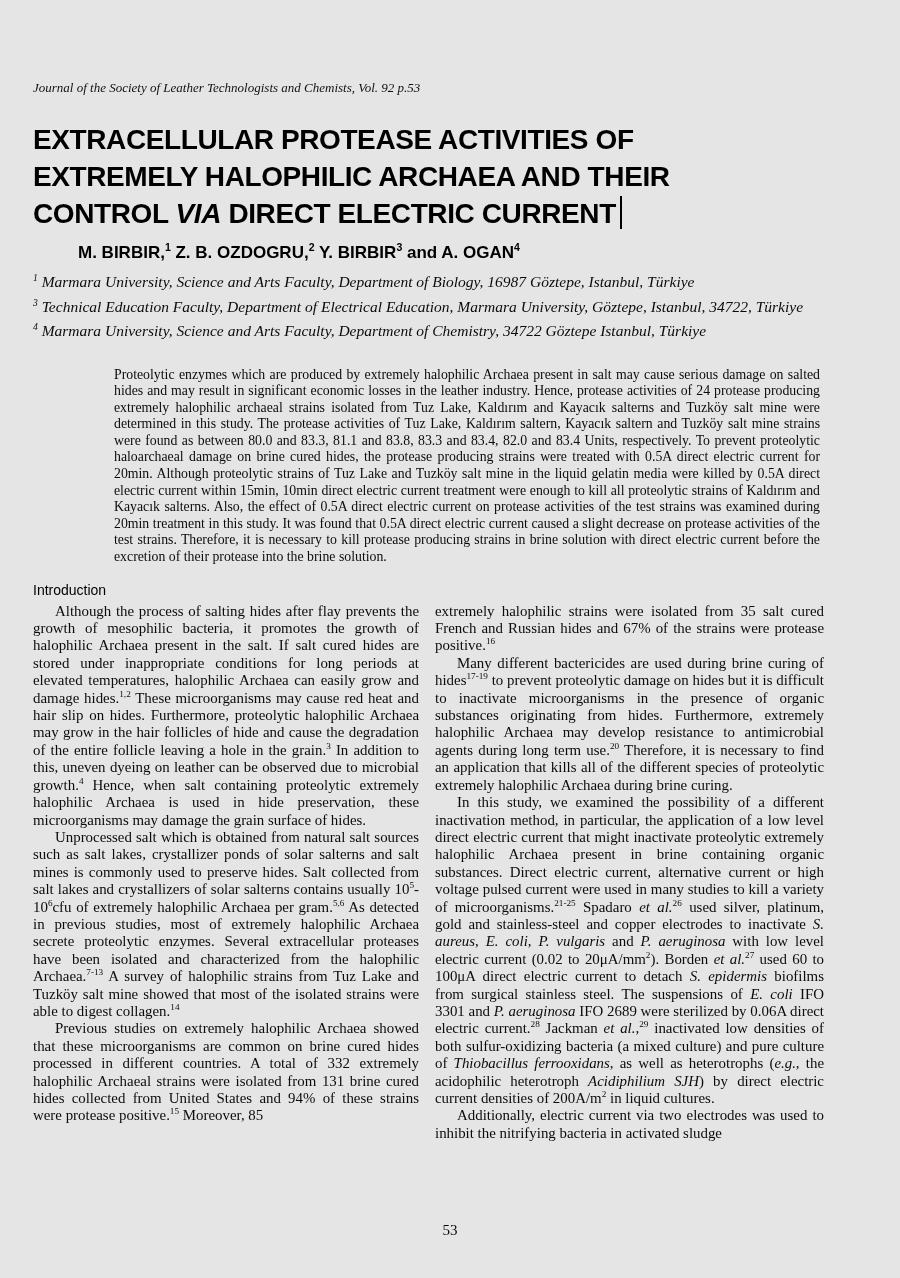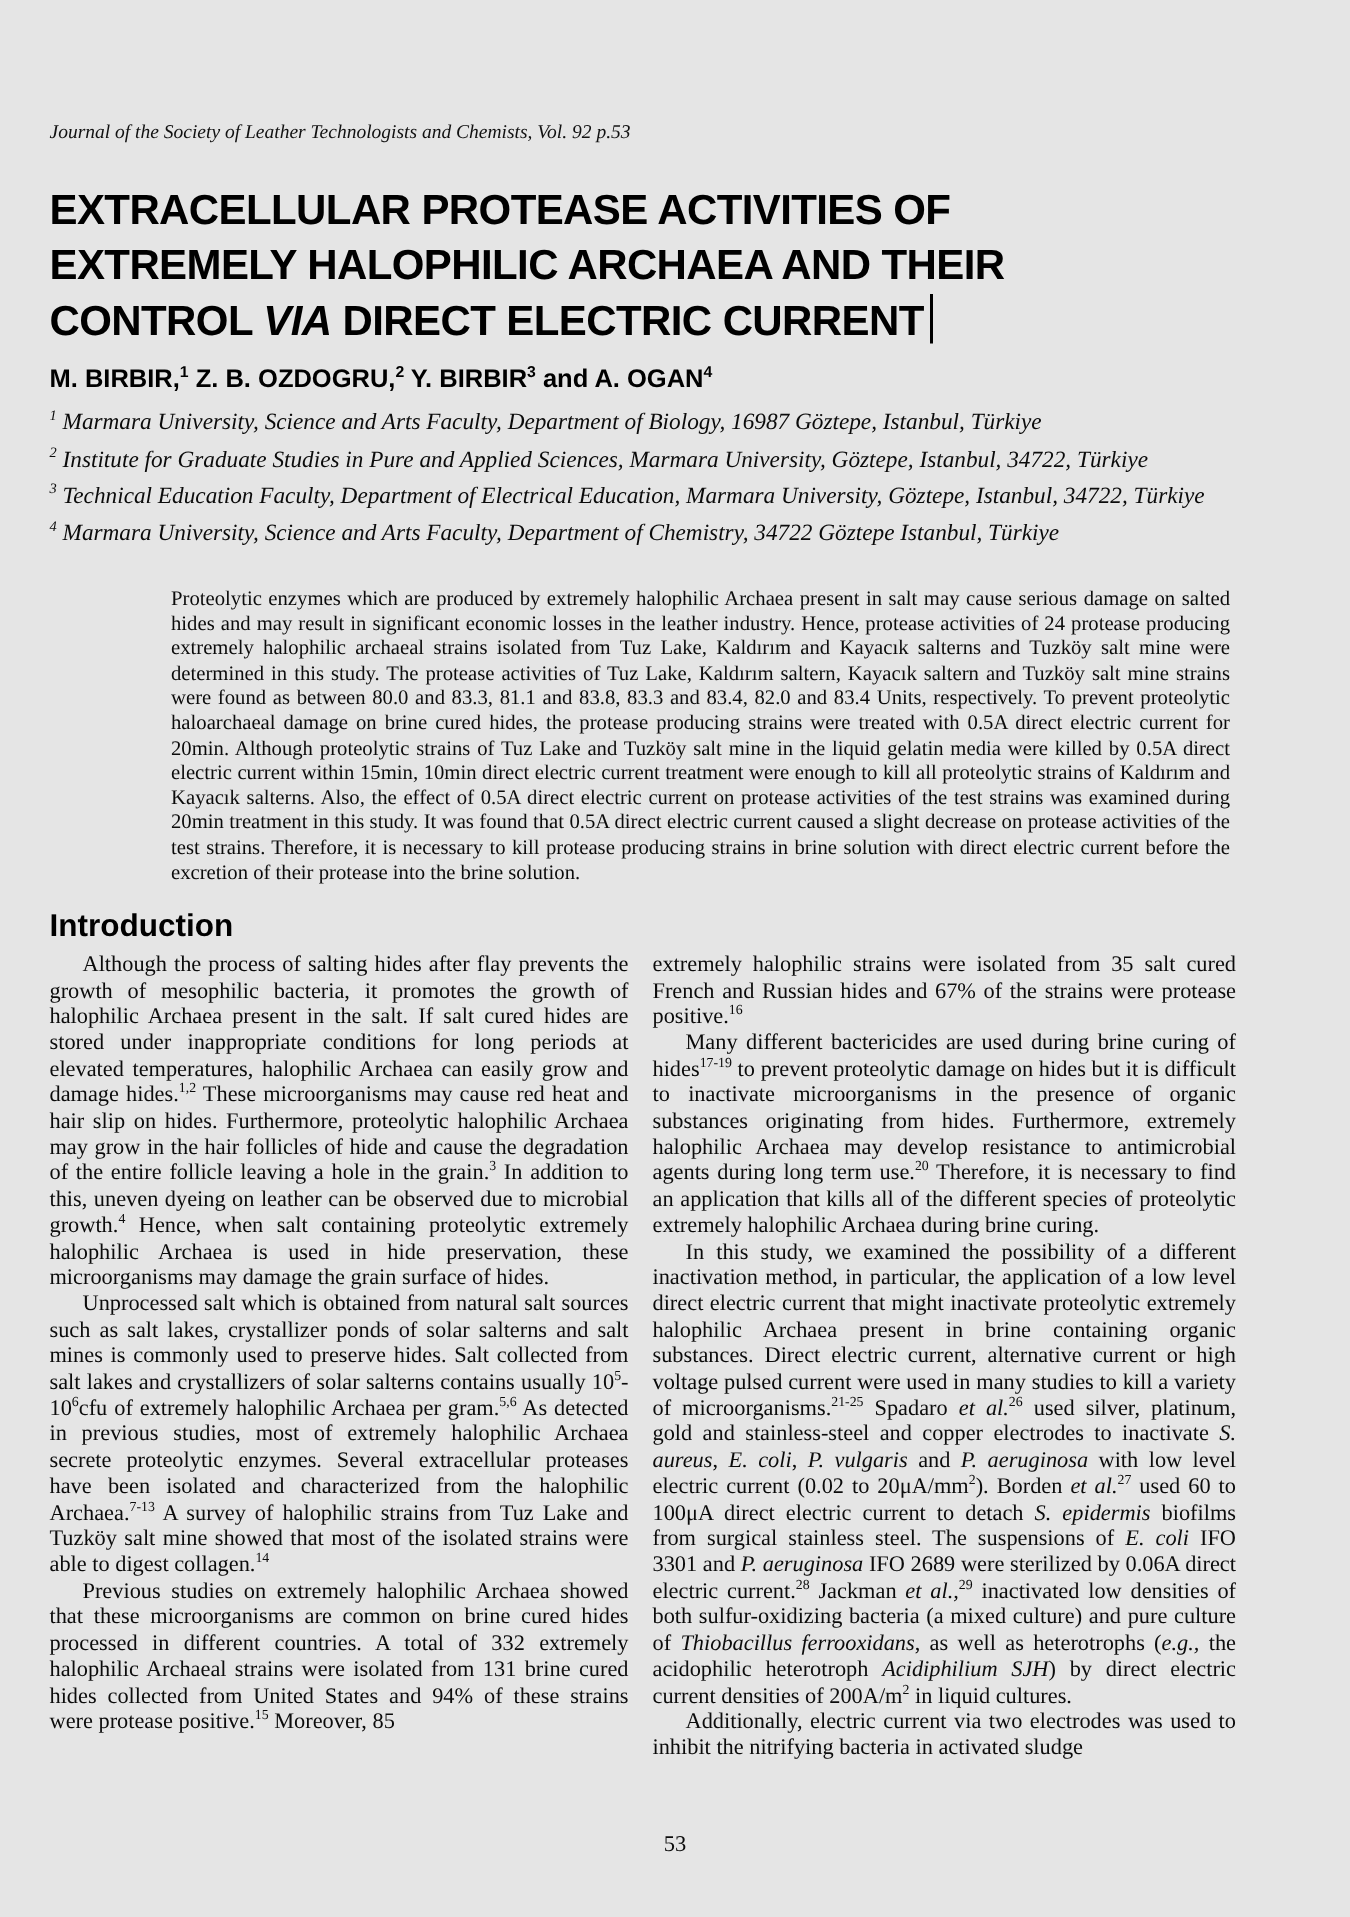--- a/index.html
+++ b/index.html
@@ -35,20 +35,21 @@
     background: #000;
     vertical-align: -0.2em;
     margin-left: 4px;
   }
   .authors {
     font-family: "Liberation Sans", sans-serif;
     font-weight: bold;
     font-size: 17px;
     color: #000;
     margin-top: 11px;
+    margin-left: 45px;
   }
   .affiliations {
     margin-top: 7px;
     font-style: italic;
     font-size: 15.5px;
     line-height: 24.5px;
     color: #0b0b0b;
   }
   .affiliations p { margin: 0; }
   .summary-section {
@@ -62,22 +63,22 @@
     line-height: 16.6px;
   }
   .summary-body {
     margin: 16px;
     font-size: 13.8px;
     line-height: 16.6px;
     text-align: justify;
   }
   .intro-heading {
     font-family: "Liberation Sans", sans-serif;
-    font-weight: bold;
-    font-size: 21px;
+    font-weight: normal;
+    font-size: 14px;
     color: #000;
     margin: 11px 0 5px 0;
   }
   .columns {
     display: flex;
     gap: 16px;
   }
   .col {
     font-size: 14.9px;
     line-height: 17.4px;
@@ -109,21 +110,20 @@
 <div class="page">
 
   <div class="journal-header">Journal of the Society of Leather Technologists and Chemists, Vol. 92 p.53</div>
 
   <h1 class="title"><span>EXTRACELLULAR PROTEASE ACTIVITIES OF</span><br><span>EXTREMELY HALOPHILIC ARCHAEA AND THEIR</span><br><span>CONTROL </span><span class="i">VIA</span><span> DIRECT ELECTRIC CURRENT</span><span class="caret"></span></h1>
 
   <div class="authors"><span>M. BIRBIR,</span><span class="sup">1</span><span> Z. B. OZDOGRU,</span><span class="sup">2</span><span> Y. BIRBIR</span><span class="sup">3</span><span> and A. OGAN</span><span class="sup">4</span></div>
 
   <div class="affiliations">
     <p><span class="sup">1</span><span> Marmara University, Science and Arts Faculty, Department of Biology, 16987 Göztepe, Istanbul, Türkiye</span></p>
-    <p><span class="sup">2</span><span> Institute for Graduate Studies in Pure and Applied Sciences, Marmara University, Göztepe, Istanbul, 34722, Türkiye</span></p>
     <p><span class="sup">3</span><span> Technical Education Faculty, Department of Electrical Education, Marmara University, Göztepe, Istanbul, 34722, Türkiye</span></p>
     <p><span class="sup">4</span><span> Marmara University, Science and Arts Faculty, Department of Chemistry, 34722 Göztepe Istanbul, Türkiye</span></p>
   </div>
 
   <div class="summary-section">
     <p class="summary-body">Proteolytic enzymes which are produced by extremely halophilic Archaea present in salt may cause serious damage on salted hides and may result in significant economic losses in the leather industry. Hence, protease activities of 24 protease producing extremely halophilic archaeal strains isolated from Tuz Lake, Kaldırım and Kayacık salterns and Tuzköy salt mine were determined in this study. The protease activities of Tuz Lake, Kaldırım saltern, Kayacık saltern and Tuzköy salt mine strains were found as between 80.0 and 83.3, 81.1 and 83.8, 83.3 and 83.4, 82.0 and 83.4 Units, respectively. To prevent proteolytic haloarchaeal damage on brine cured hides, the protease producing strains were treated with 0.5A direct electric current for 20min. Although proteolytic strains of Tuz Lake and Tuzköy salt mine in the liquid gelatin media were killed by 0.5A direct electric current within 15min, 10min direct electric current treatment were enough to kill all proteolytic strains of Kaldırım and Kayacık salterns. Also, the effect of 0.5A direct electric current on protease activities of the test strains was examined during 20min treatment in this study. It was found that 0.5A direct electric current caused a slight decrease on protease activities of the test strains. Therefore, it is necessary to kill protease producing strains in brine solution with direct electric current before the excretion of their protease into the brine solution.</p>
   </div>
 
   <div class="intro-heading">Introduction</div>
 

